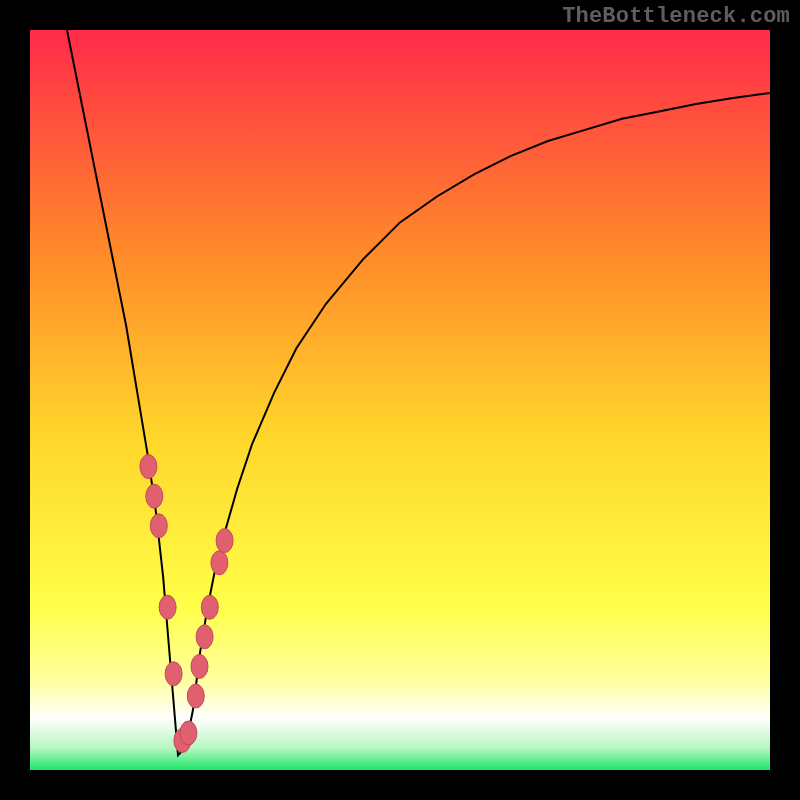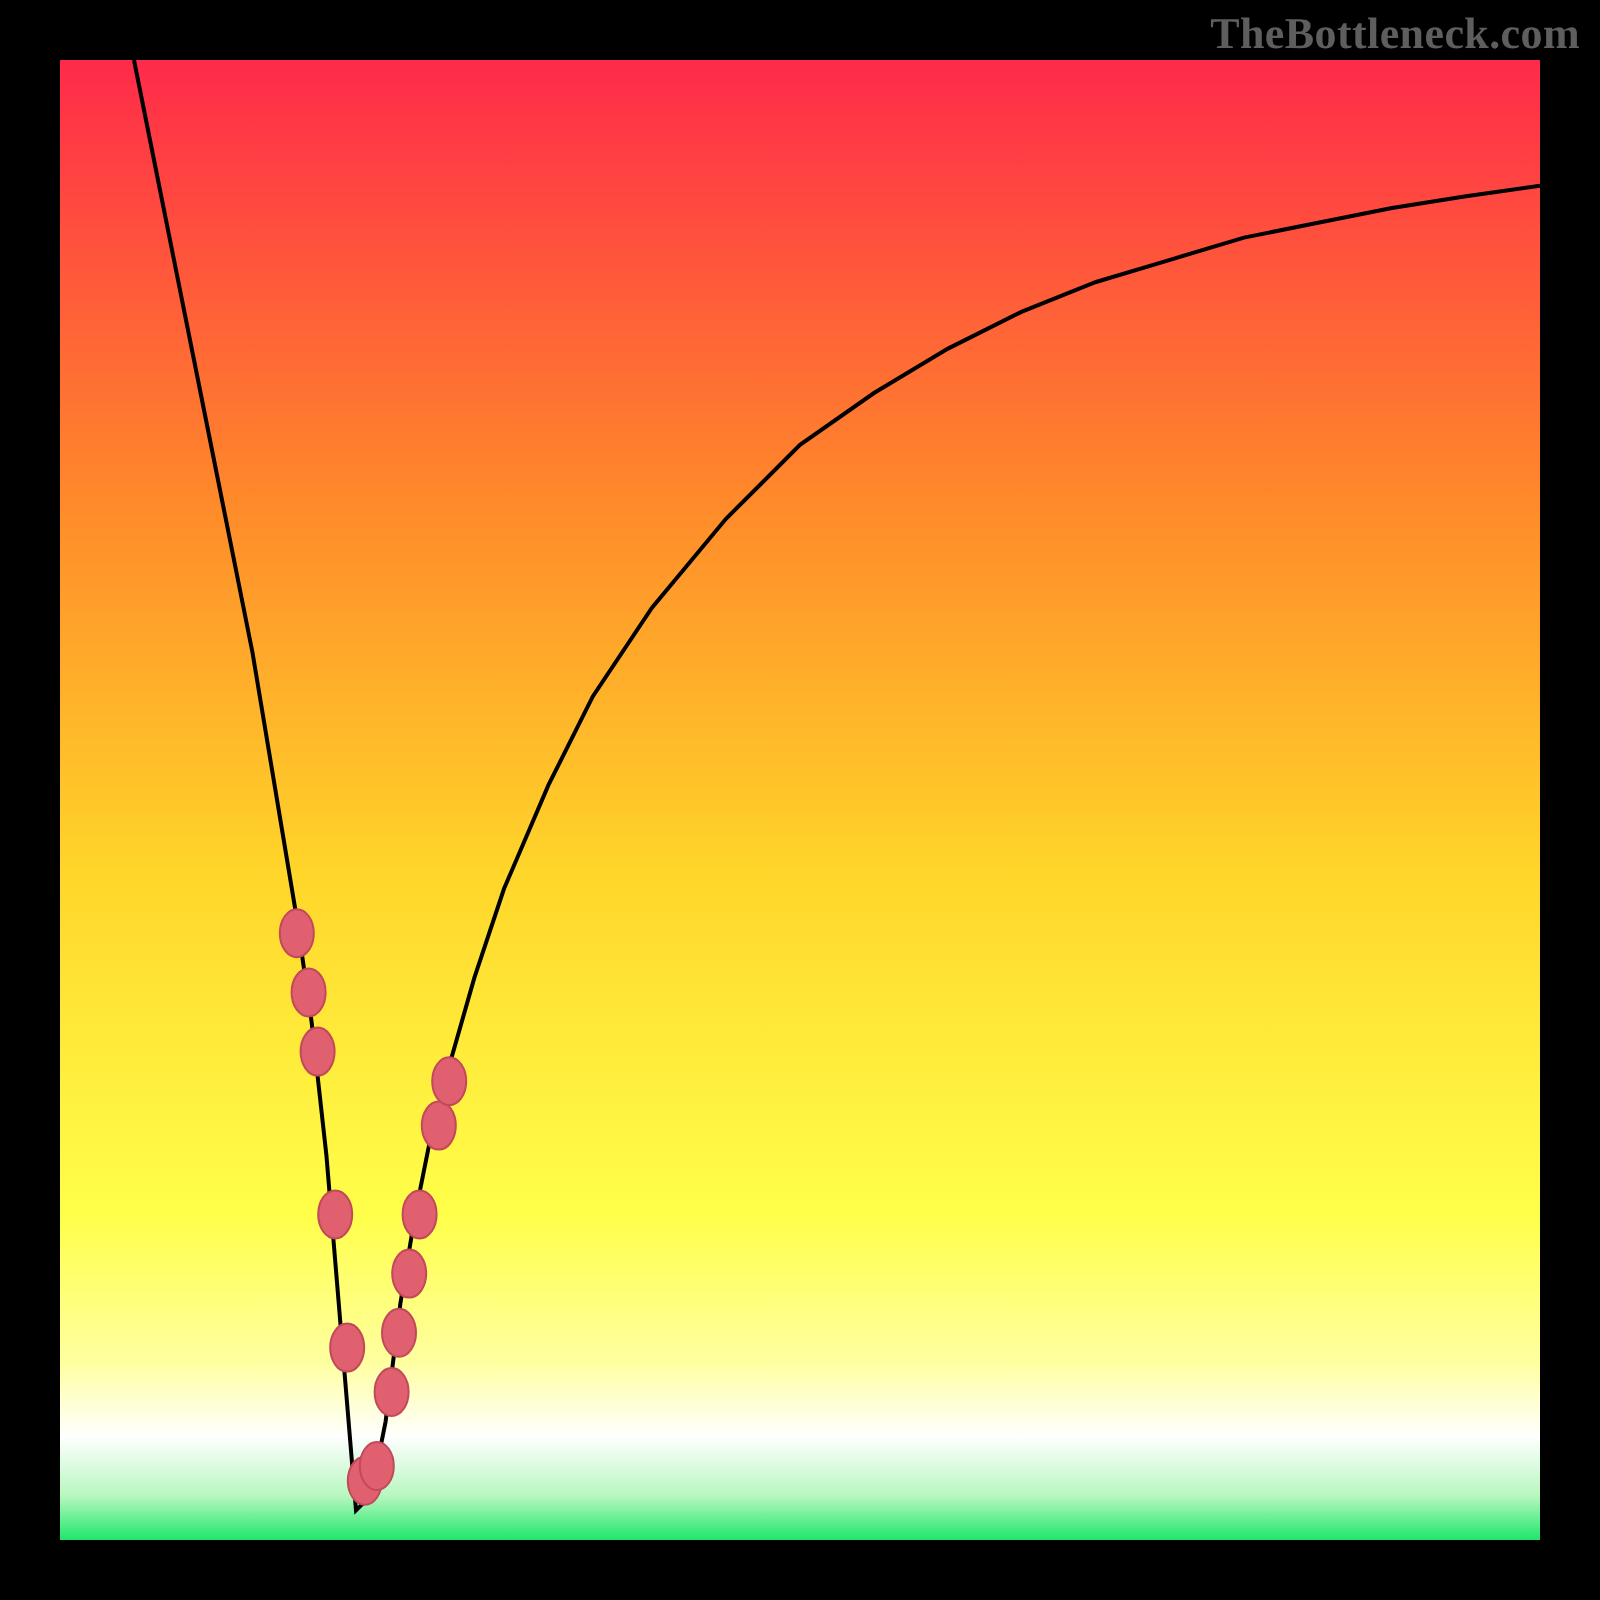--- a/index.html
+++ b/index.html
@@ -30,21 +30,21 @@
     position: absolute;
     left: 0;
     top: 0;
     width: 100%;
     height: 100%;
   }
   .attribution {
     position: absolute;
     top: 4px;
     right: 10px;
-    font-family: Liberation Serif, serif;
+    font-family: Liberation Mono, monospace;
     font-size: 22px;
     font-weight: 600;
     color: #5e5e5e;
     letter-spacing: 0.2px;
   }
   svg.curve {
     position: absolute;
     left: 0;
     top: 0;
     width: 740px;

